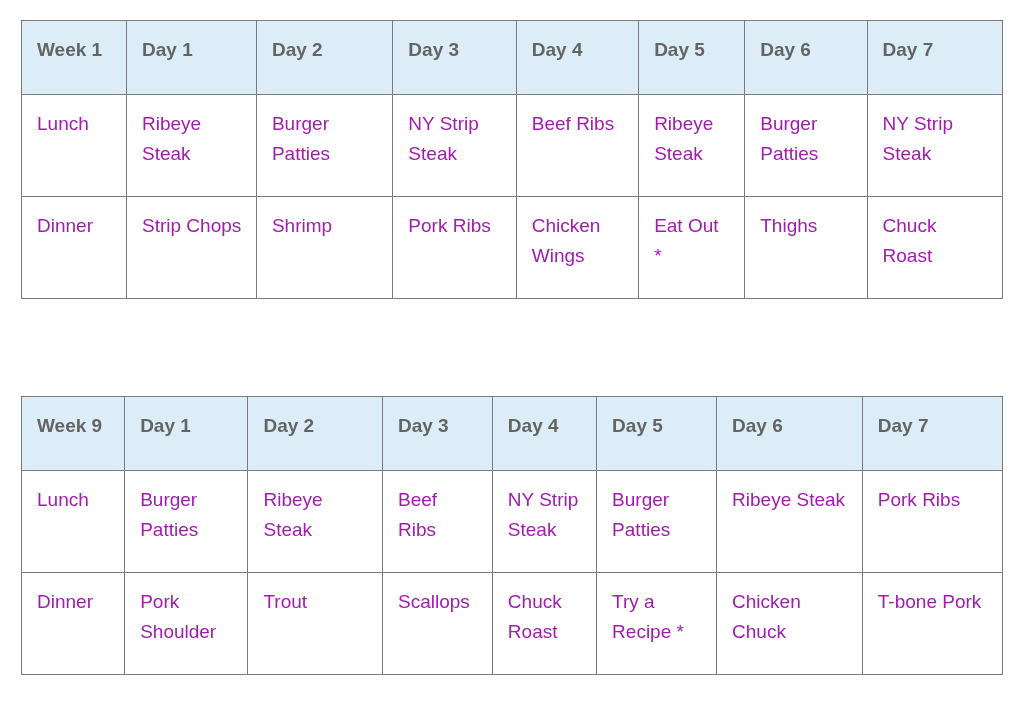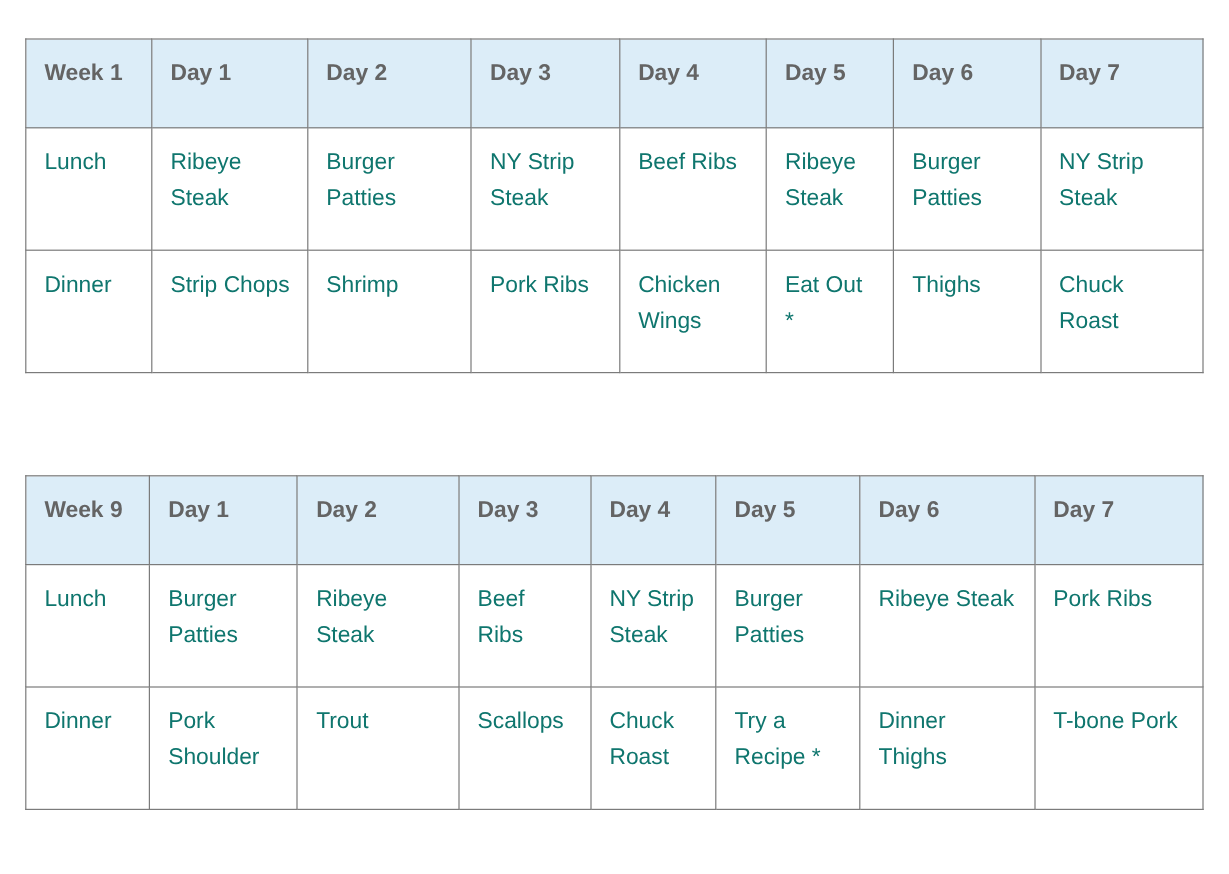--- a/index.html
+++ b/index.html
@@ -20,38 +20,38 @@
     position: relative;
     width: 1024px;
     height: 728px;
     box-sizing: border-box;
   }
 
   .table-wrap {
     position: absolute;
     left: 21px;
   }
-  .table-wrap.week-1 { top: 32px; }
+  .table-wrap.week-1 { top: 20px; }
   .table-wrap.week-2 { top: 396px; }
 
   table.meal-table {
     border-collapse: collapse;
     table-layout: fixed;
     width: 982px;
     border: 1px solid #7b7b7b;
   }
 
   table.meal-table td,
   table.meal-table th {
     border: 1px solid #7b7b7b;
     vertical-align: top;
     padding: 14px 14px 14px 15px;
     font-size: 19px;
     line-height: 30px;
-    color: #0f766e;
+    color: #a21caf;
     font-weight: normal;
     text-align: left;
     word-wrap: break-word;
     overflow-wrap: break-word;
   }
 
   table.meal-table thead th {
     background: #dcedf8;
     font-weight: bold;
     color: #646464;
@@ -178,20 +178,20 @@
           <td>Ribeye Steak</td>
           <td>Pork Ribs</td>
         </tr>
         <tr>
           <td>Dinner</td>
           <td>Pork Shoulder</td>
           <td>Trout</td>
           <td>Scallops</td>
           <td>Chuck Roast</td>
           <td>Try a Recipe *</td>
-          <td>Dinner Thighs</td>
+          <td>Chicken Chuck</td>
           <td>T-bone Pork</td>
         </tr>
       </tbody>
     </table>
   </div>
 
 </div>
 
 </body></html>

